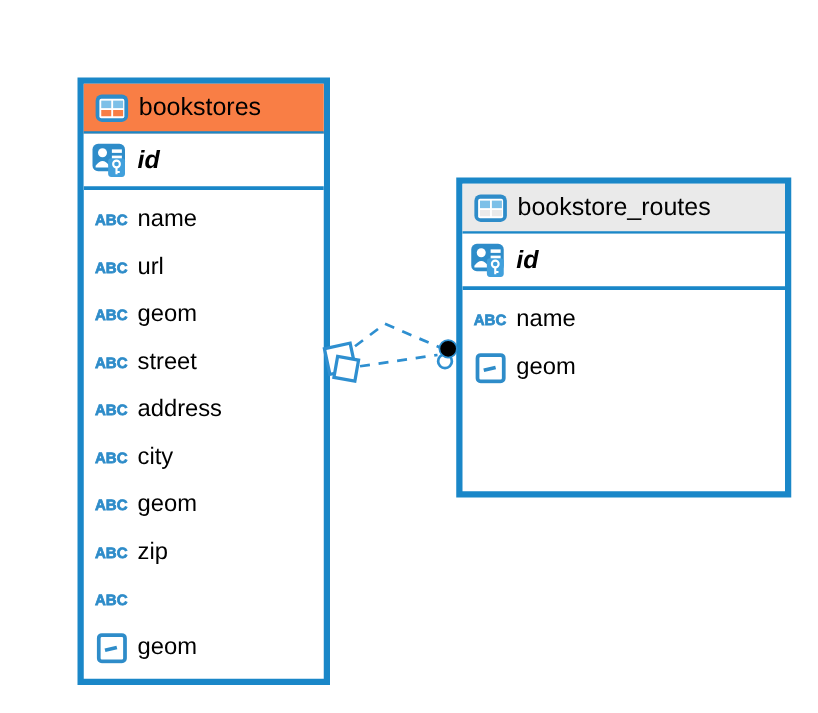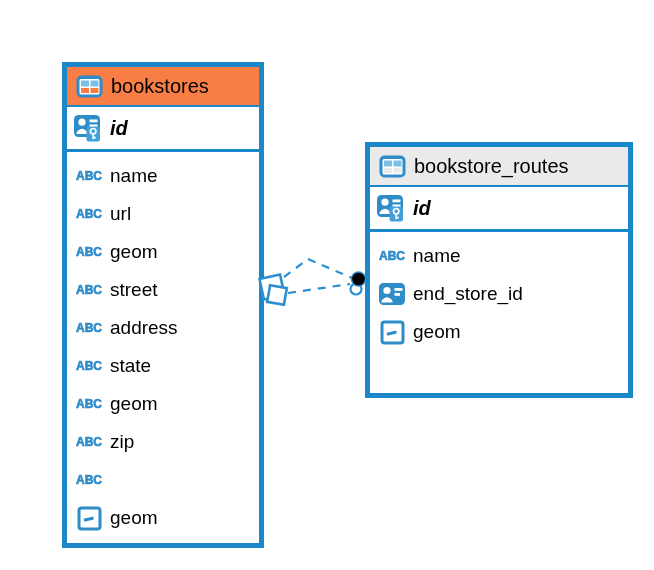--- a/index.html
+++ b/index.html
@@ -138,21 +138,21 @@
       <div class="field">
         <span class="icon-box">
             <span class="abc">ABC</span>
           </span>
         <span>address</span>
       </div>
       <div class="field">
         <span class="icon-box">
             <span class="abc">ABC</span>
           </span>
-        <span>state</span>
+        <span>city</span>
       </div>
       <div class="field">
         <span class="icon-box">
             <span class="abc">ABC</span>
           </span>
         <span>geom</span>
       </div>
       <div class="field">
         <span class="icon-box">
             <span class="abc">ABC</span>
@@ -206,32 +206,20 @@
       </span>
       <span>id</span>
     </div>
 
     <div class="fields">
       <div class="field">
         <span class="icon-box">
             <span class="abc">ABC</span>
           </span>
         <span>name</span>
-      </div>
-      <div class="field">
-        <span class="icon-box">
-          <svg width="28" height="24" viewBox="0 0 28 24">
-            <rect x="1" y="1" width="26" height="22" rx="4.5" fill="var(--icon-blue)"></rect>
-            <circle cx="9" cy="8.5" r="3.6" fill="#ffffff"></circle>
-            <path d="M3.5 19 q5.5 -7.5 11 0 l0 1.5 l-11 0 z" fill="#ffffff"></path>
-            <rect x="16.5" y="6" width="8" height="2.8" fill="#ffffff"></rect>
-            <rect x="16.5" y="11" width="5.5" height="2.8" fill="#ffffff"></rect>
-          </svg>
-        </span>
-        <span>end_store_id</span>
       </div>
       <div class="field">
         <span class="icon-box">
           <svg width="25" height="25" viewBox="0 0 25 25">
             <rect x="2" y="2" width="21" height="21" rx="2.5" fill="none" stroke="var(--icon-blue)" stroke-width="3"></rect>
             <path d="M7 14.2 L16.5 12" stroke="var(--icon-blue)" stroke-width="3"></path>
           </svg>
         </span>
         <span>geom</span>
       </div>

